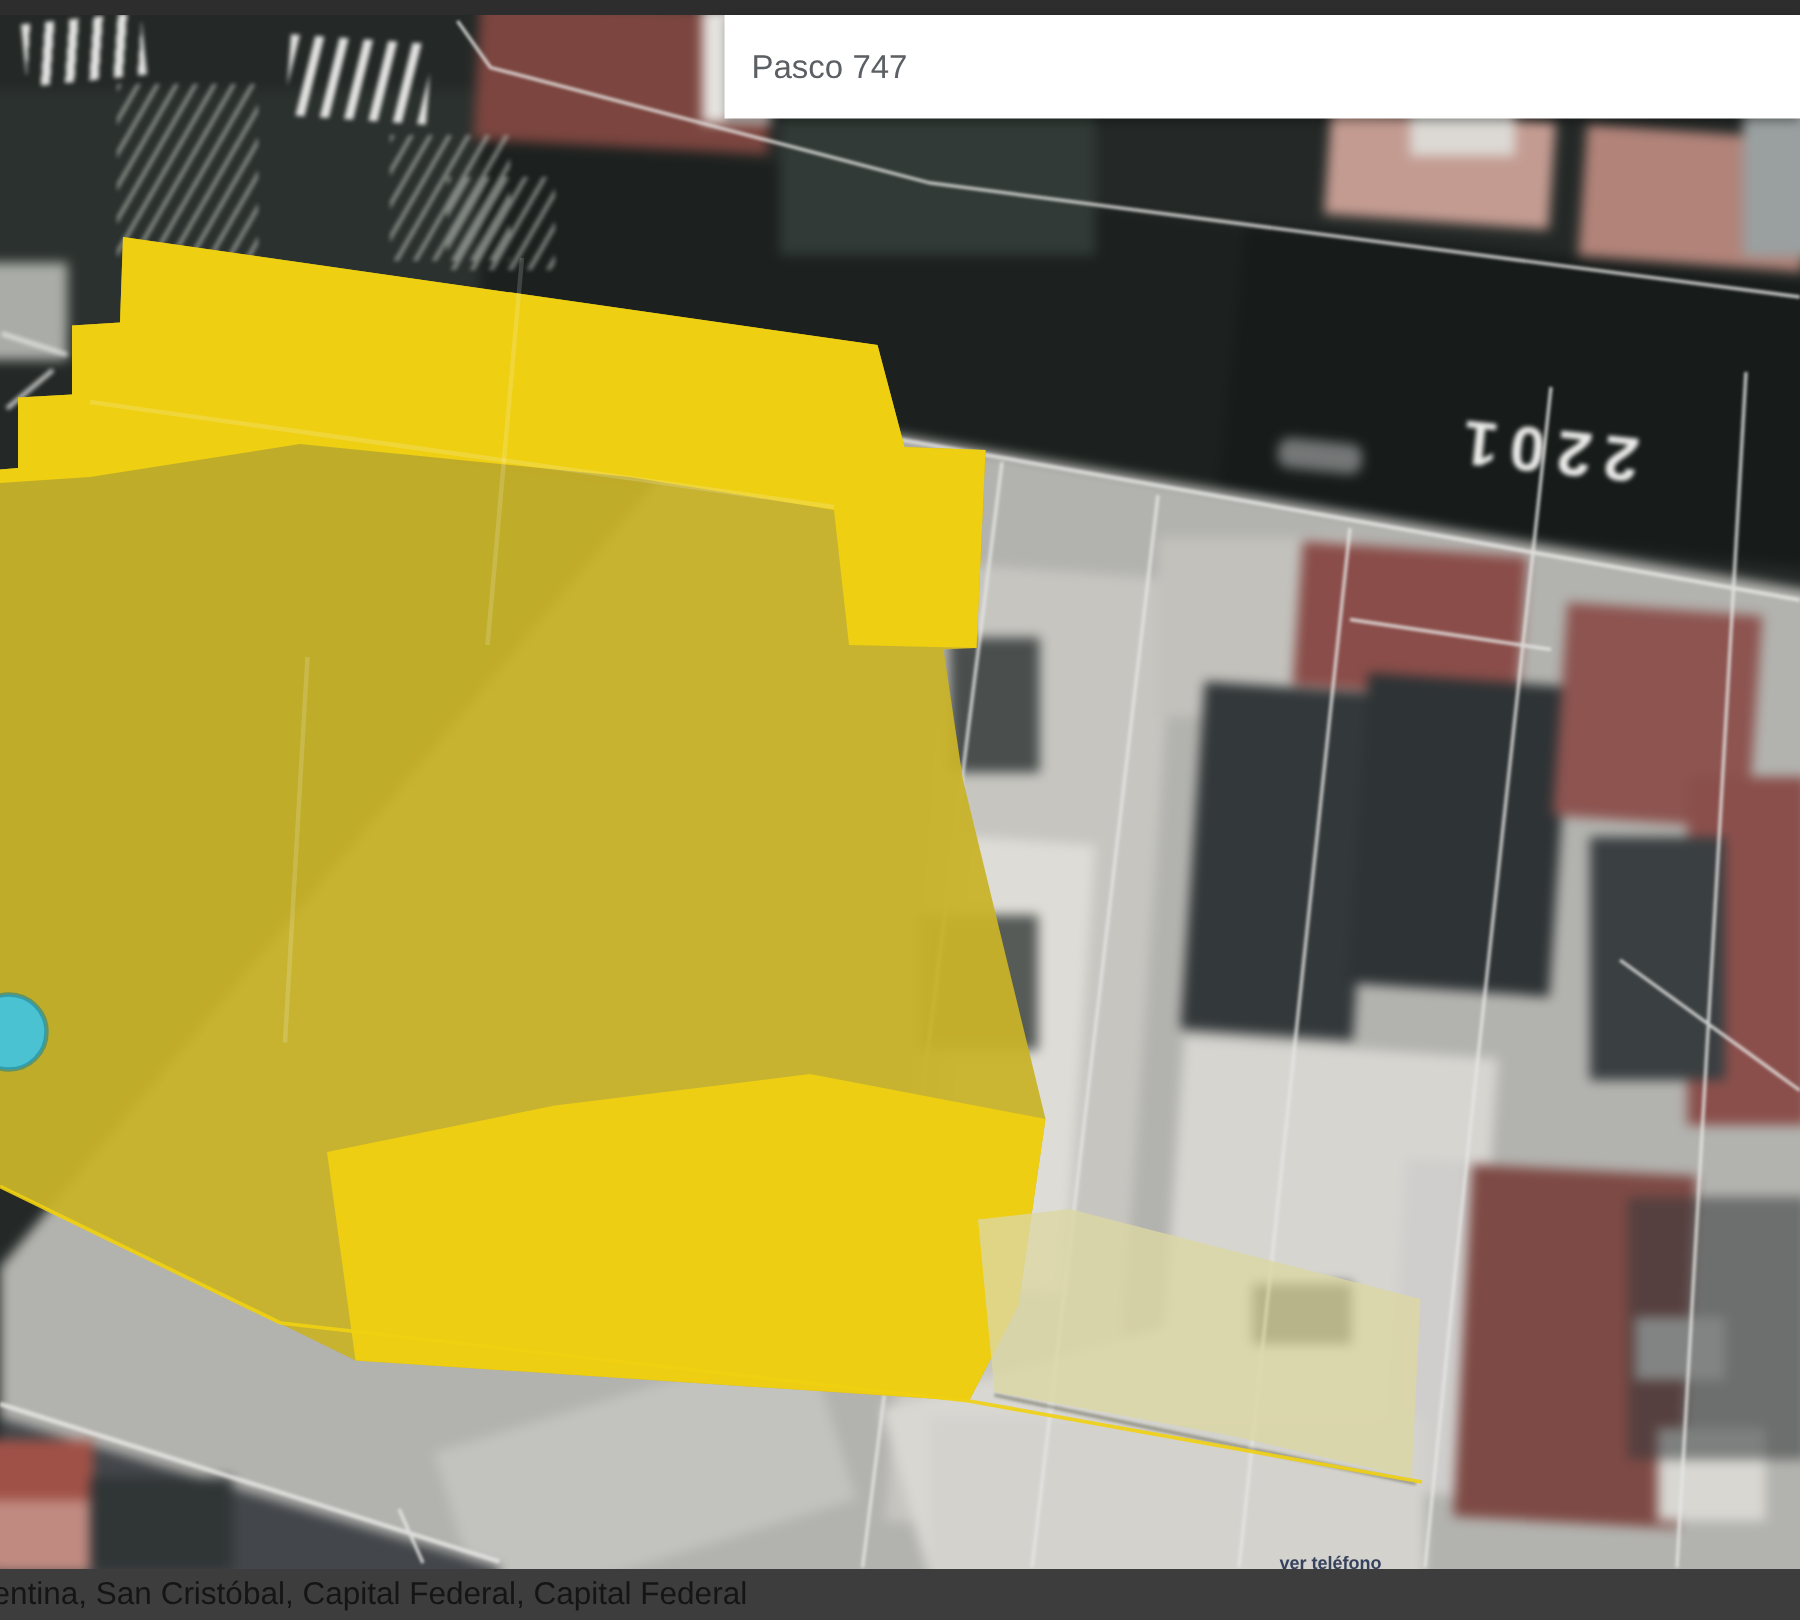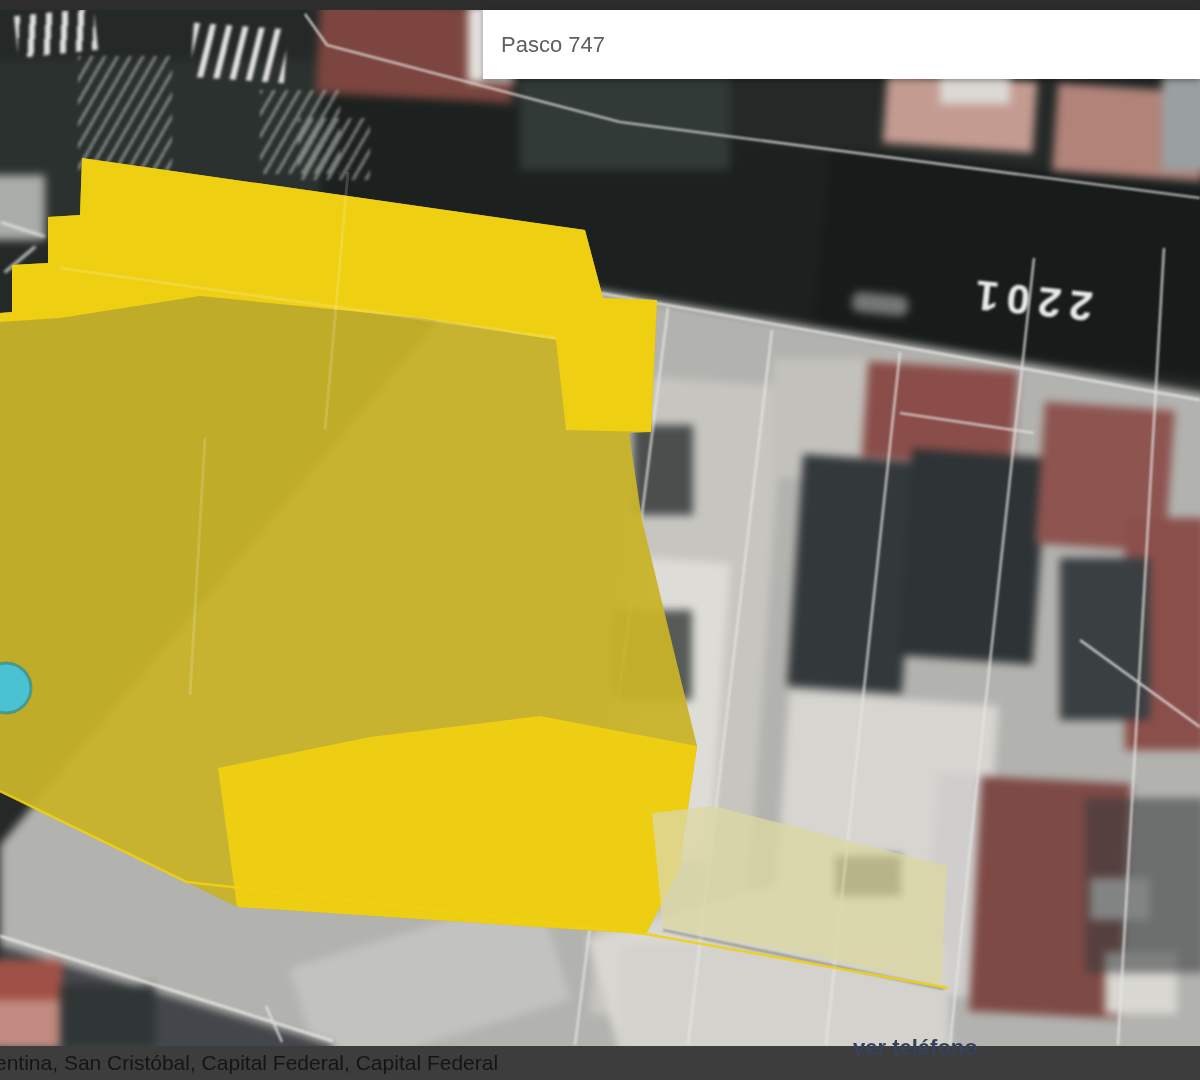--- a/index.html
+++ b/index.html
@@ -38,21 +38,21 @@
   }
   #footer-bar{
     left:0;top:1046px;width:1200px;height:34px;background:var(--c-footer-bar,#3d3d3d);
     overflow:hidden;white-space:nowrap;padding-left:33px;
   }
   #footer-address{
     position:absolute;left:-5px;top:0;line-height:34px;
     font-size:21px;color:var(--c-footer-text,#151515);
   }
   #phone-link{
-    left:853px;top:1035px;font-size:22px;font-weight:bold;
+    left:853px;top:1035px;font-size:12px;font-weight:bold;
     color:var(--c-phone-text,#36425c);text-decoration:none;filter:blur(.5px);
     z-index:30;
   }
   .z10{z-index:10;} .z20{z-index:20;}
   
   .stripes-v{background:repeating-linear-gradient(100deg,rgba(245,245,243,.9) 0 6px,transparent 6px 16px);}
   .stripes-d{background:repeating-linear-gradient(120deg,rgba(212,218,212,.5) 0 3px,transparent 3px 11px);}
 </style>
 </head>
 <body>

